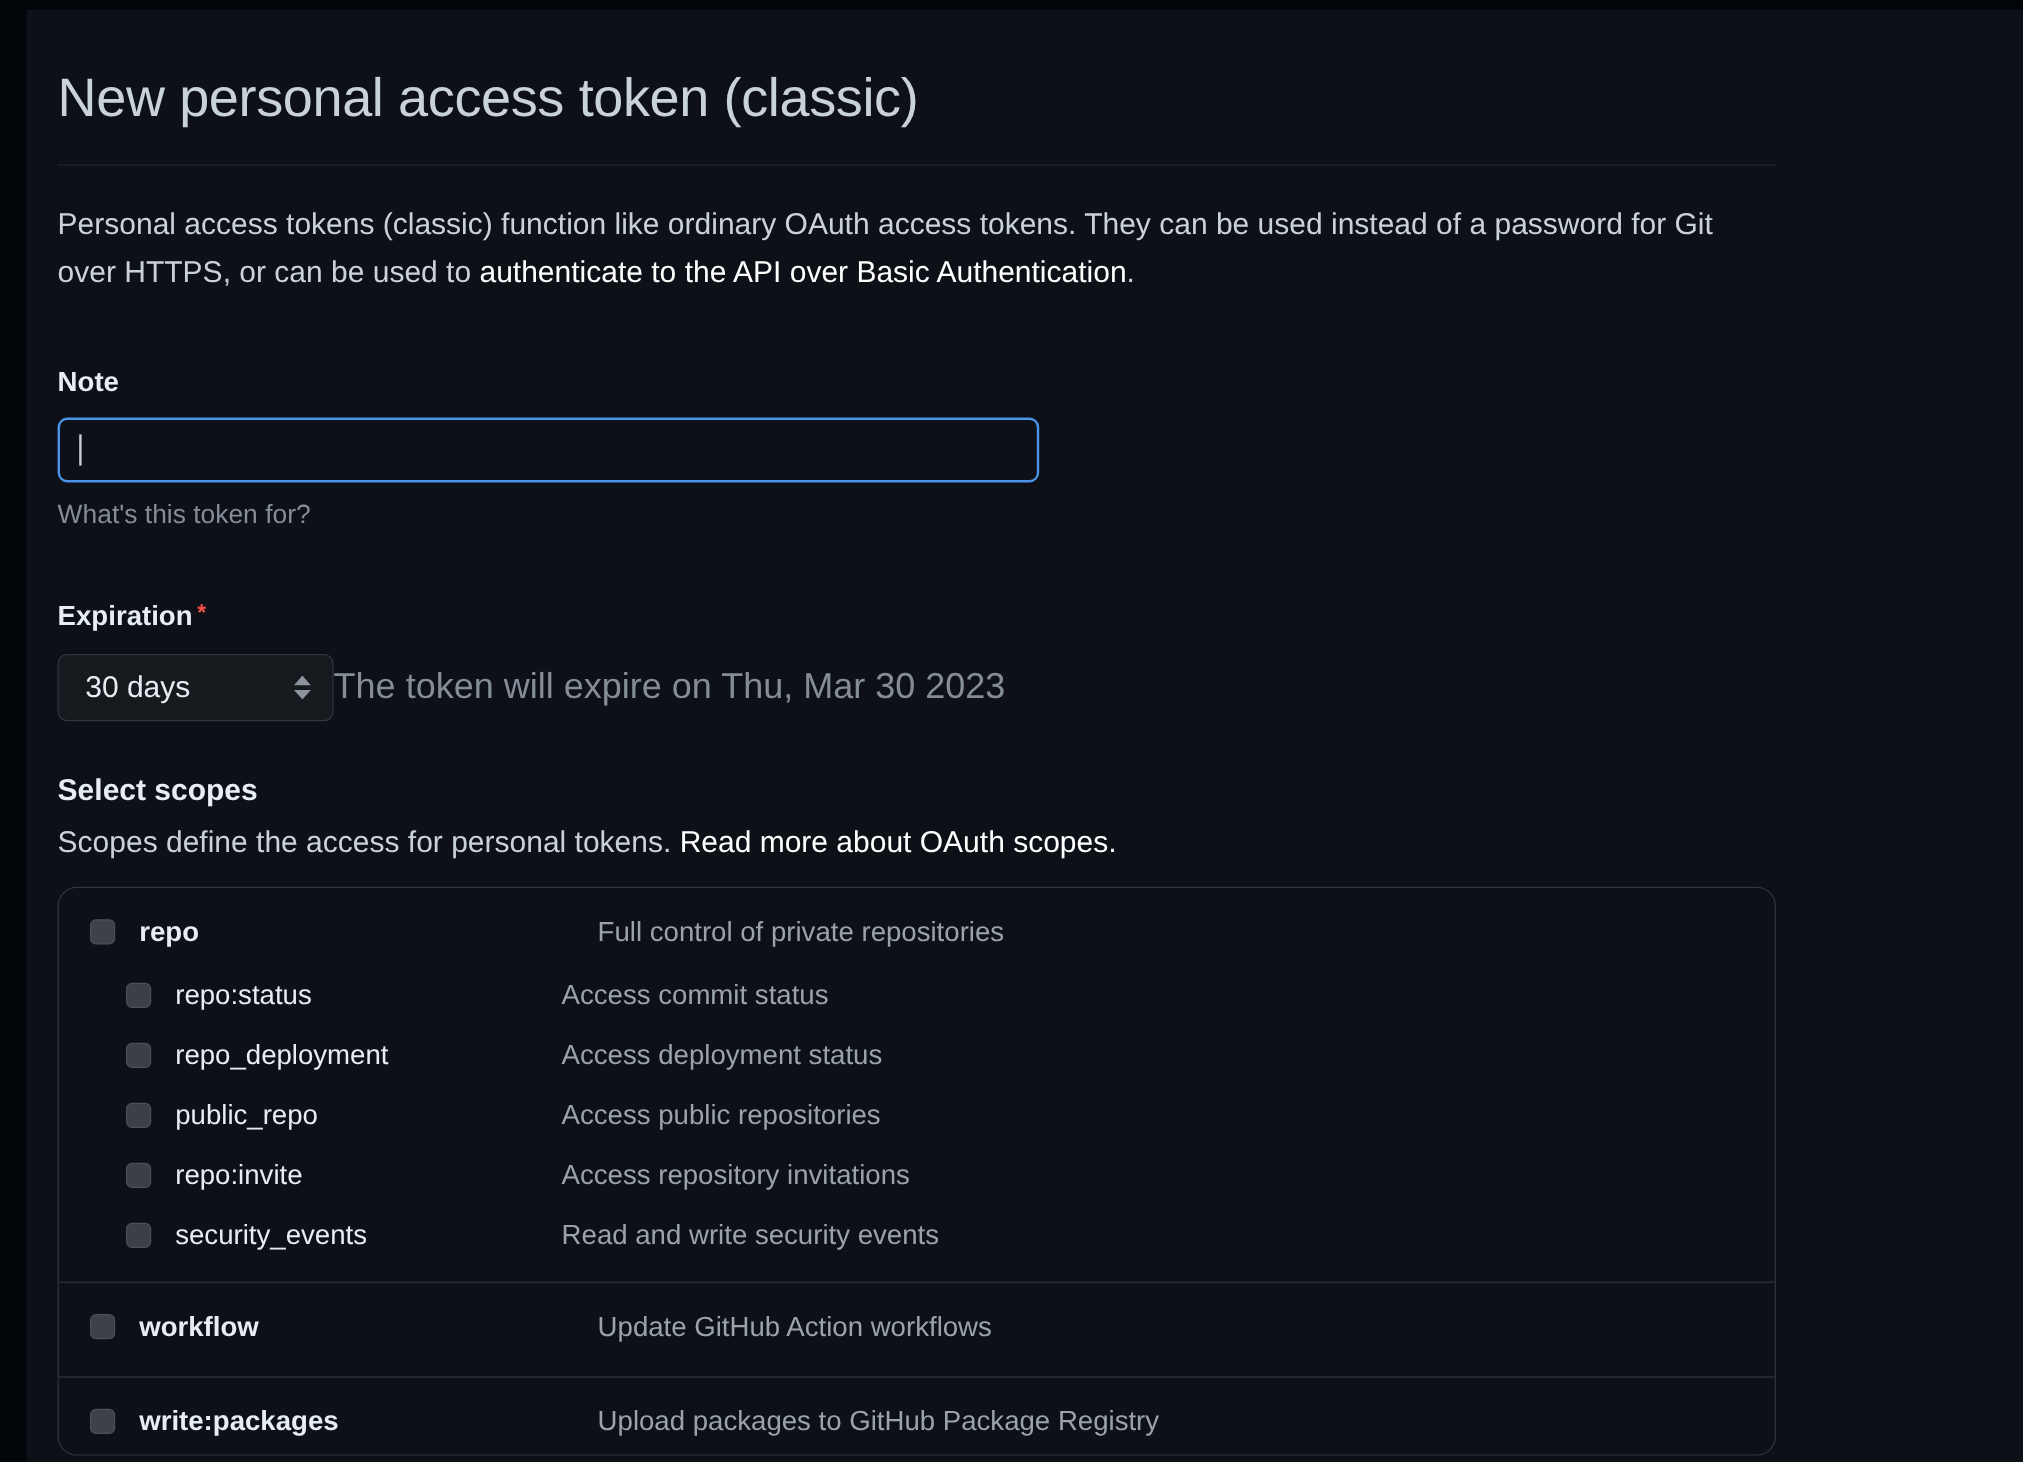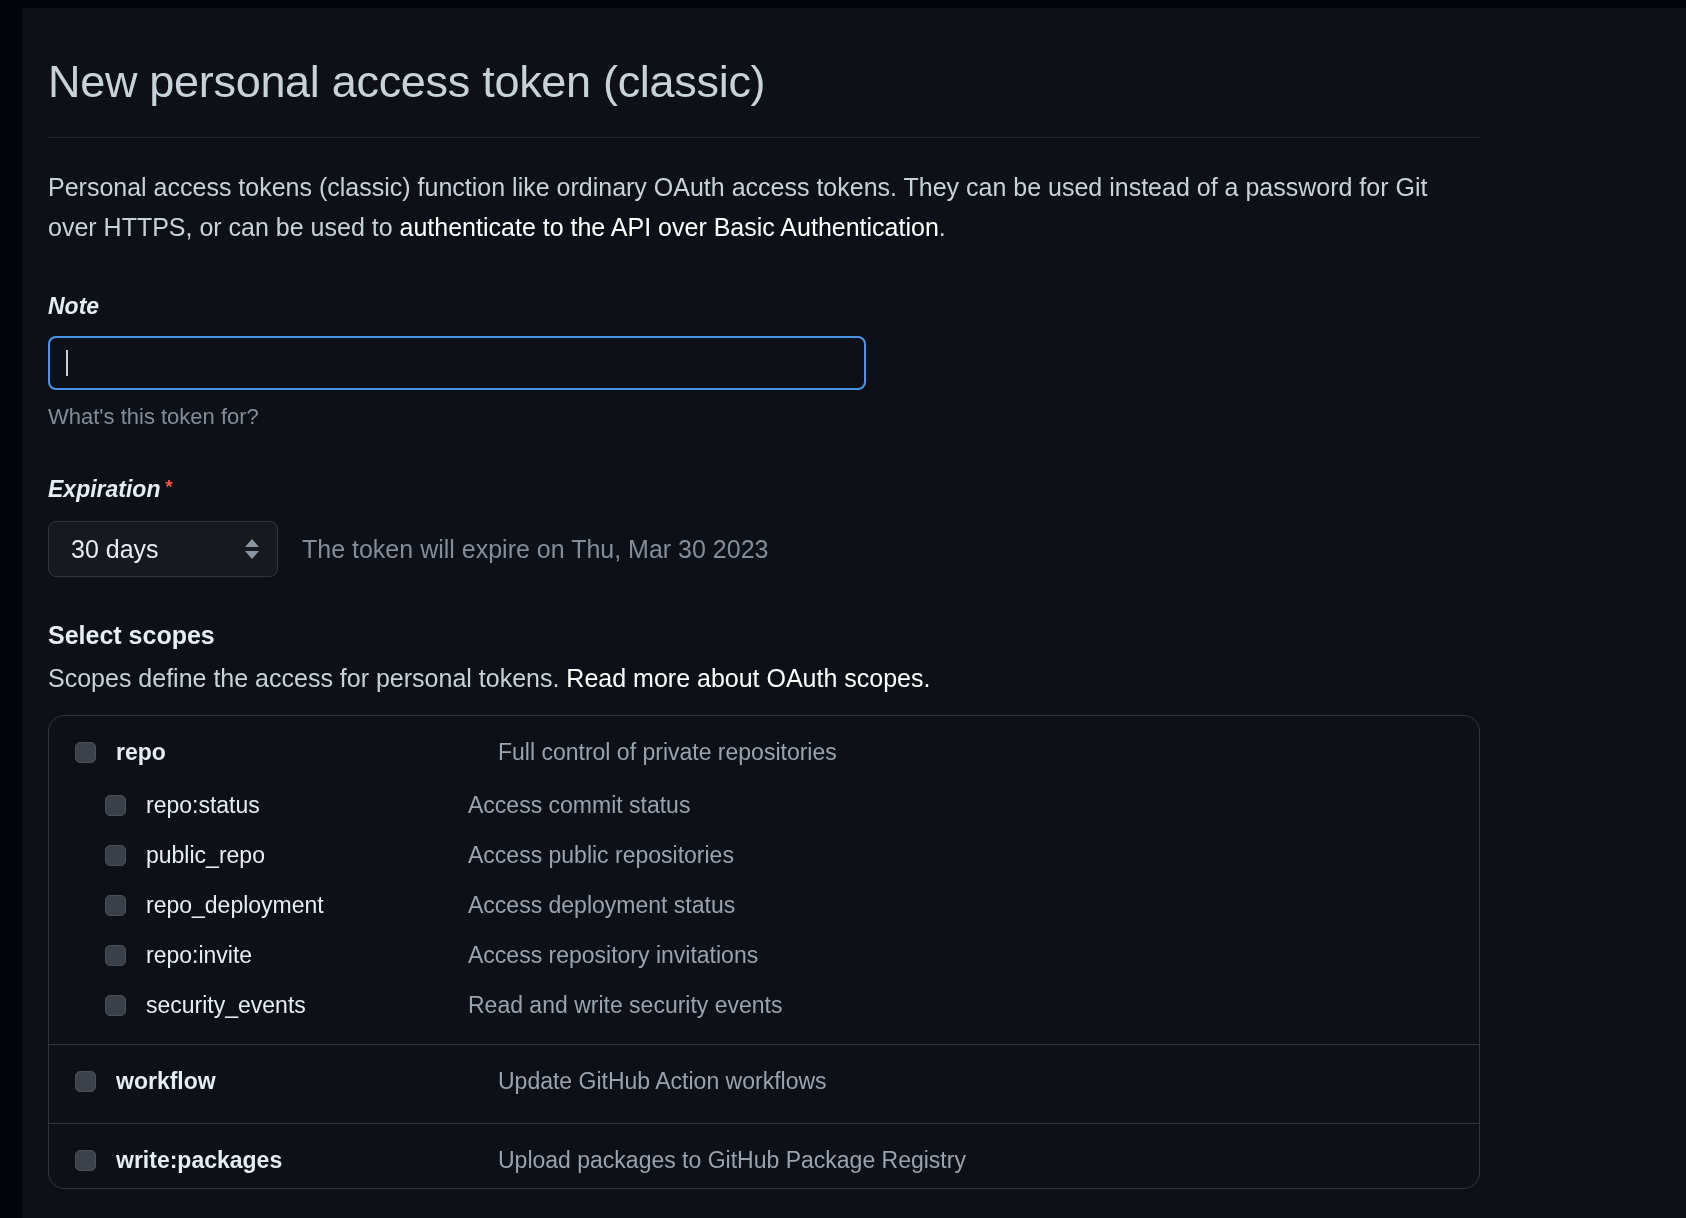--- a/index.html
+++ b/index.html
@@ -69,23 +69,22 @@
 
   a.link {
     color: #ffffff;
     text-decoration: none;
   }
 
   .field-label {
     font-size: 23px;
     font-weight: 700;
     color: #e6edf3;
-    margin-top: 46px;
-    display: block;
-    font-style: italic;
+    margin-top: 58px;
+    display: block;
   }
 
   .req-star {
     color: #f85149;
     font-size: 19px;
     font-weight: 700;
     margin-left: 4px;
     vertical-align: 4px;
   }
 
@@ -144,23 +143,22 @@
   }
   .chev-up, .chev-down {
     width: 0; height: 0;
     border-left: 7px solid transparent;
     border-right: 7px solid transparent;
   }
   .chev-up { border-bottom: 8px solid #8b949e; }
   .chev-down { border-top: 8px solid #8b949e; }
 
   .expire-note {
-    font-size: 25px;
+    font-size: 30px;
     color: #848d97;
-    margin-left: 24px;
   }
 
   .section-head {
     font-size: 25px;
     font-weight: 700;
     color: #e6edf3;
     margin-top: 44px;
     display: block;
   }
 
@@ -271,27 +269,27 @@
           <span class="scope-name">repo</span>
           <span class="scope-desc">Full control of private repositories</span>
         </div>
         <div class="scope-row child">
           <span class="cb"></span>
           <span class="scope-name">repo:status</span>
           <span class="scope-desc">Access commit status</span>
         </div>
         <div class="scope-row child">
           <span class="cb"></span>
+          <span class="scope-name">repo_deployment</span>
+          <span class="scope-desc">Access deployment status</span>
+        </div>
+        <div class="scope-row child">
+          <span class="cb"></span>
           <span class="scope-name">public_repo</span>
           <span class="scope-desc">Access public repositories</span>
-        </div>
-        <div class="scope-row child">
-          <span class="cb"></span>
-          <span class="scope-name">repo_deployment</span>
-          <span class="scope-desc">Access deployment status</span>
         </div>
         <div class="scope-row child">
           <span class="cb"></span>
           <span class="scope-name">repo:invite</span>
           <span class="scope-desc">Access repository invitations</span>
         </div>
         <div class="scope-row child">
           <span class="cb"></span>
           <span class="scope-name">security_events</span>
           <span class="scope-desc">Read and write security events</span>

